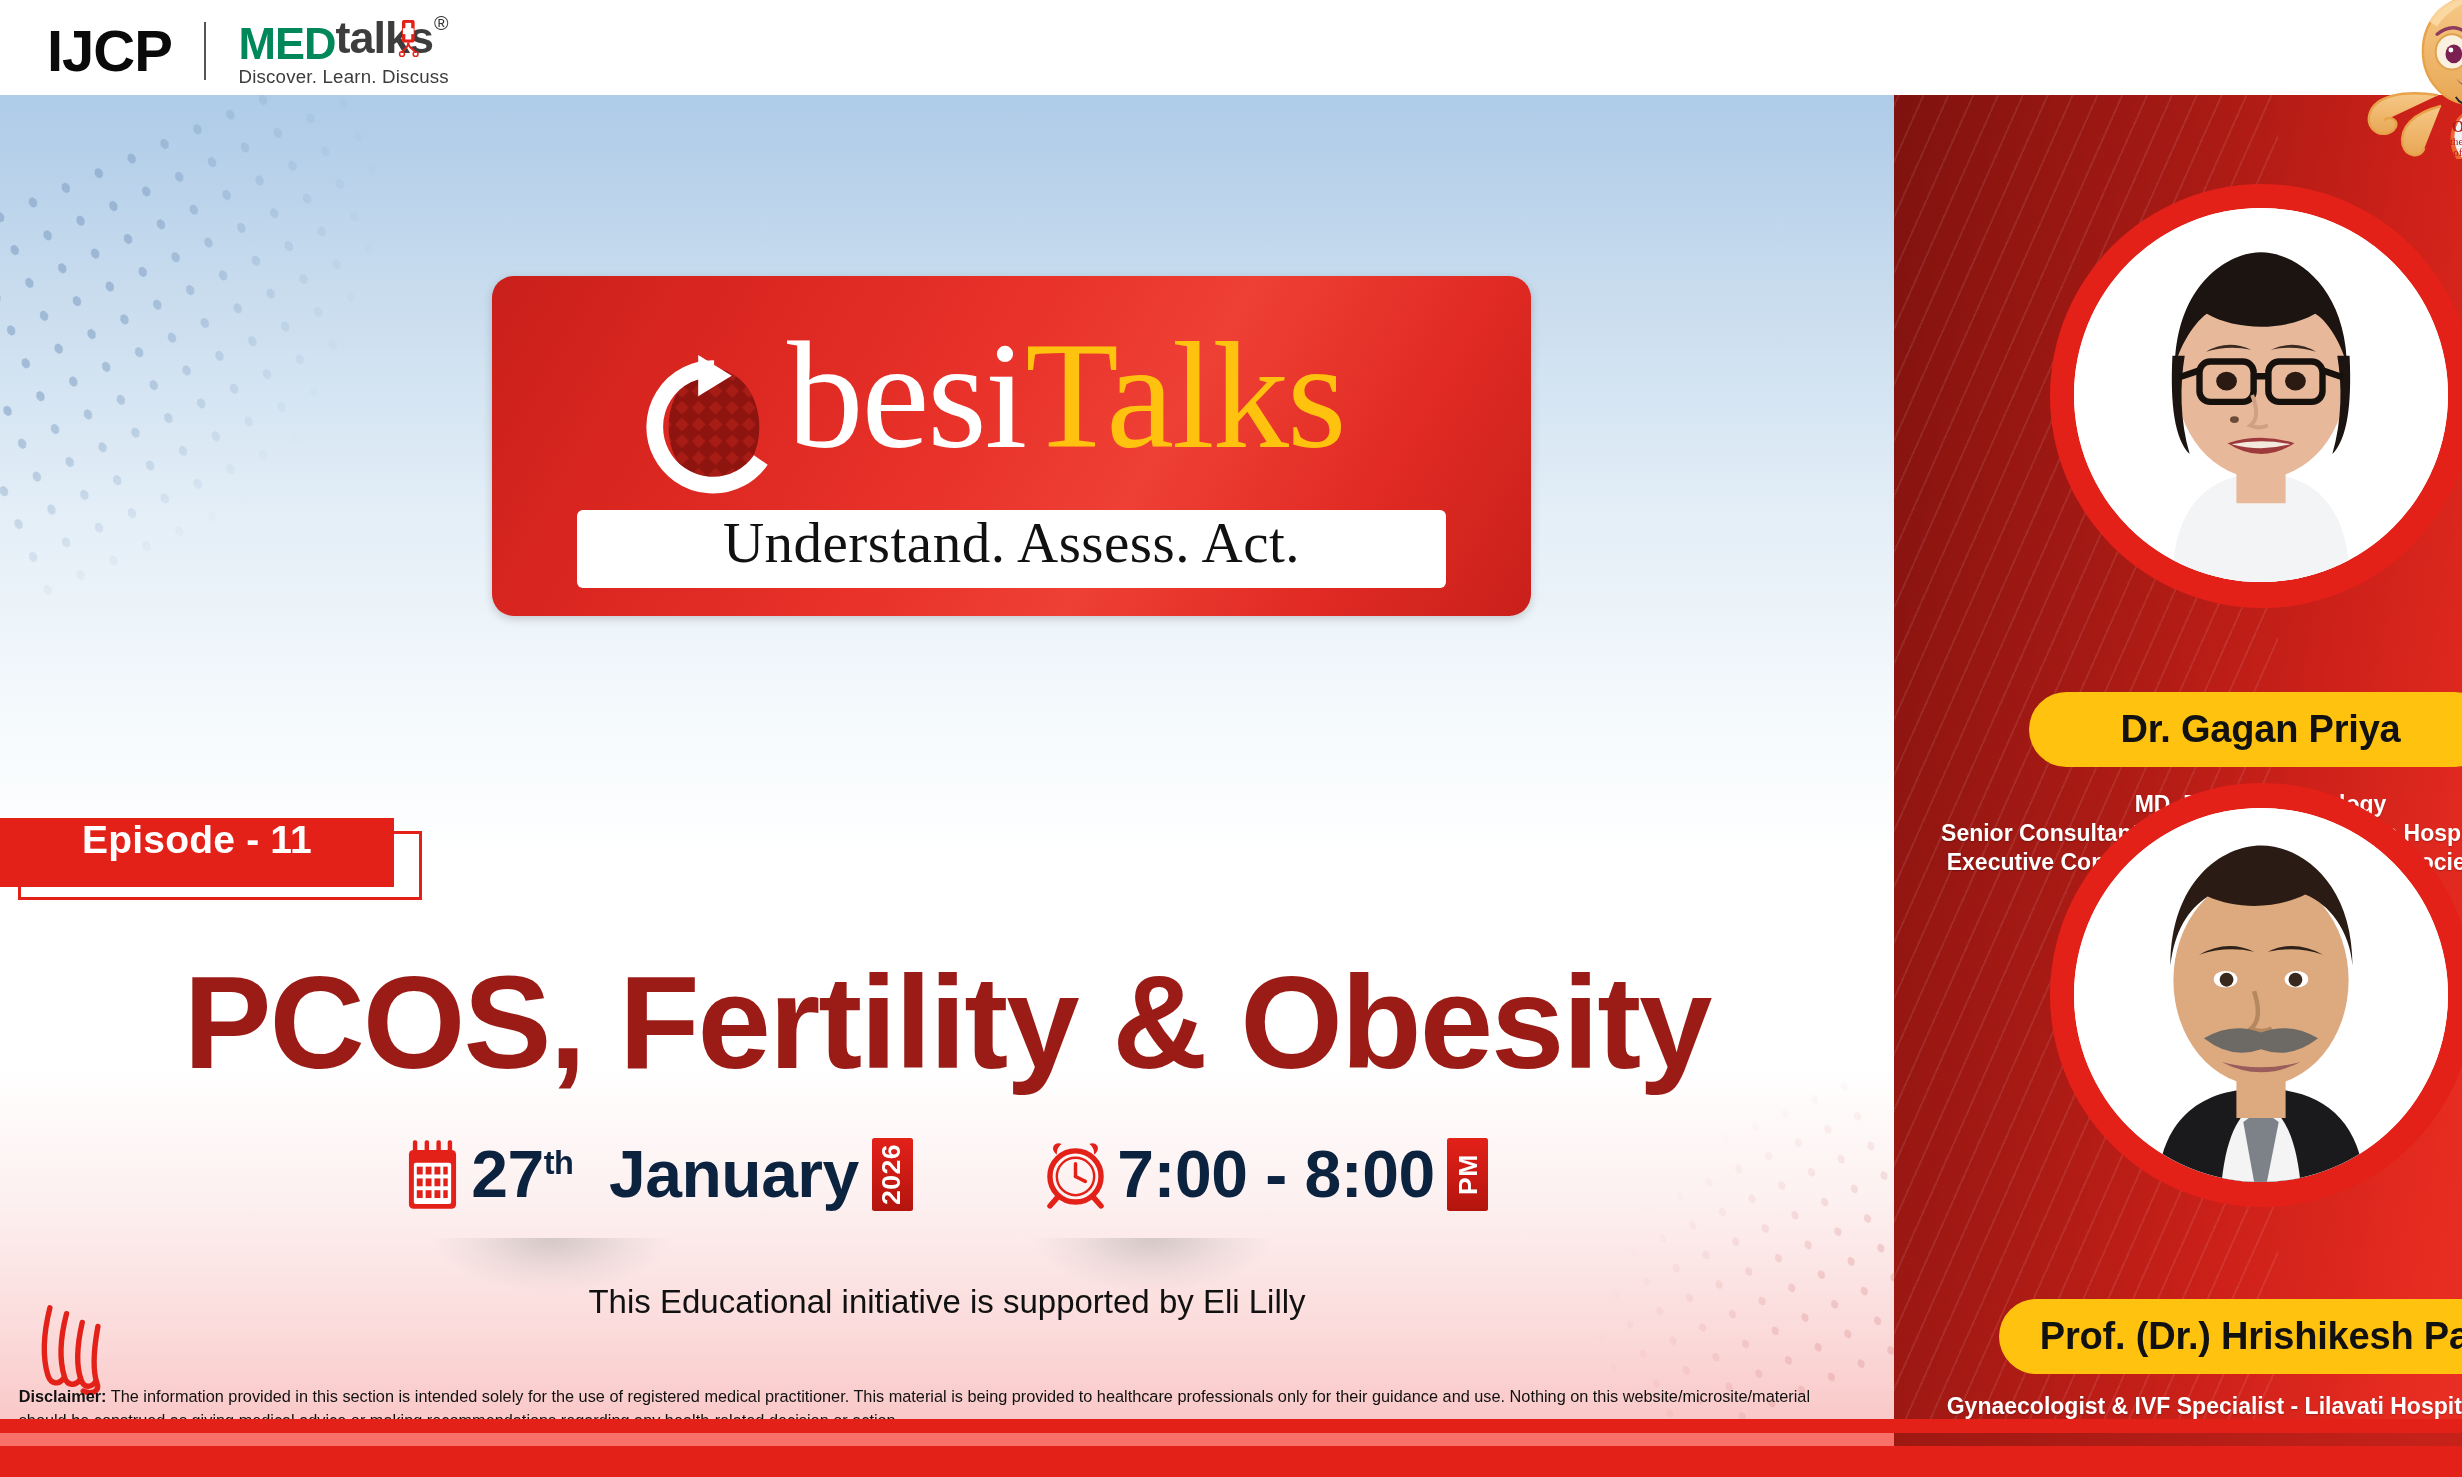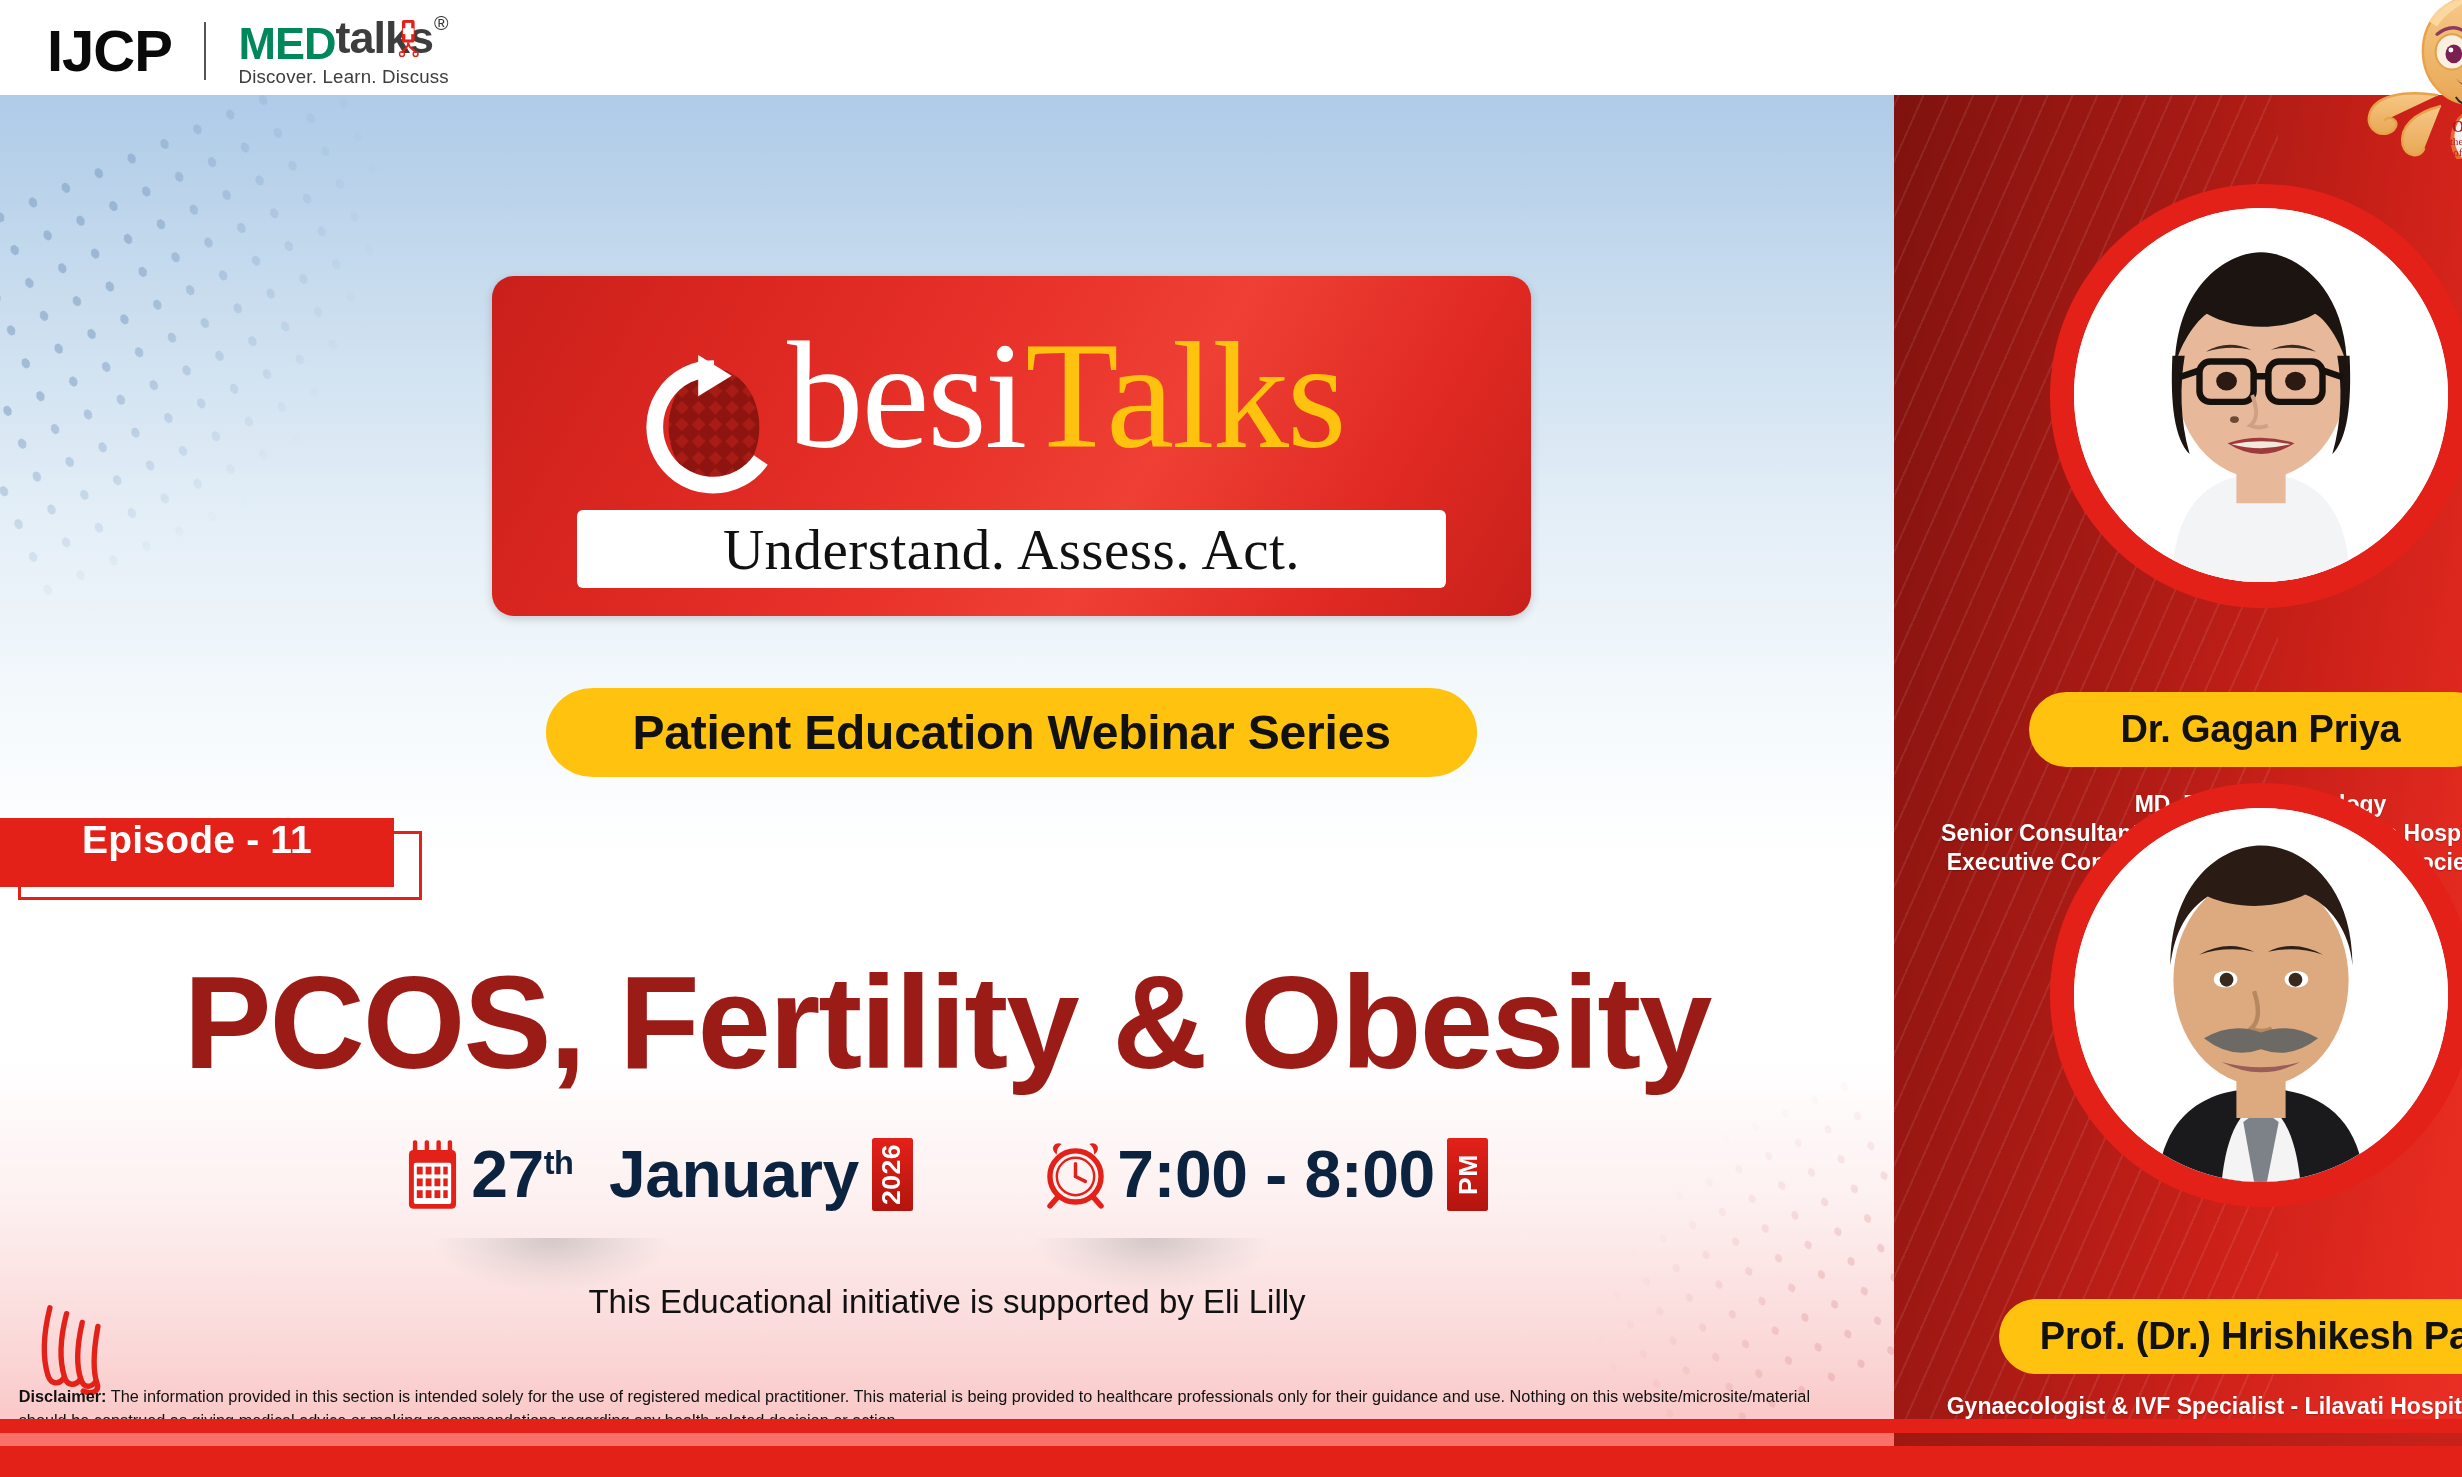--- a/index.html
+++ b/index.html
@@ -46,21 +46,21 @@
              border-radius:21.7px; overflow:hidden;
              background:linear-gradient(120deg,#c9201b 0%, #d9251f 18%, #e8322a 45%, #ef4035 62%, #e02a23 82%, #c9201b 100%);
              box-shadow:0 3px 9.8px rgba(0,0,0,0.18); }
   .logo-word { position:absolute; left:0; right:0; top:43px; text-align:center;
                font-family:"Liberation Serif", serif; font-size:153px; line-height:1;
                letter-spacing:-2px; white-space:nowrap; }
   .lw-obesi { color:#ffffff; font-weight:normal; }
   .lw-talks { color:#FFC20E; font-weight:normal; }
   .logo-o-art { position:absolute; left:148px; top:73px; width:143px; height:148px; }
   .logo-sub { position:absolute; left:85px; right:85px; top:234px; height:78px;
-              background:#ffffff; border-radius:5.9px; display:flex; align-items:center; justify-content:center; }
+              background:#ffffff; border-radius:5.9px; display:flex; align-items:flex-start; justify-content:center; }
   .logo-sub span { font-family:"Liberation Serif", serif; font-size:57px; color:#111; letter-spacing:0.5px; white-space:nowrap;}
 
   
   .pill-series { position:absolute; left:546px; top:593px; width:931px; height:89px;
                  background:#FFC20E; border-radius:47px/44px;
                  display:flex; align-items:center; justify-content:center; }
   .pill-series span { font-size:48px; font-weight:bold; color:#111; white-space:nowrap; letter-spacing:-0.2px;}
 
   
   .ep-wrap { position:absolute; left:0px; top:723px; width:428px; height:83px; }
@@ -184,23 +184,20 @@
         </defs>
         <ellipse cx="150" cy="158" rx="92" ry="118" fill="url(#diamonds)"></ellipse>
         <path d="M150 40 A118 118 0 1 0 245 225" stroke="#ffffff" stroke-width="34" fill="none" stroke-linecap="butt"></path>
         <path d="M118 12 L118 96 L186 54 Z" fill="#ffffff"></path>
       </svg>
       <div class="logo-sub">
         <span>Understand. Assess. Act.</span>
       </div>
     </div>
 
-    <div class="pill-series">
-      <span>Patient Education Webinar Series</span>
-    </div>
 
     <div class="ep-wrap">
       <div class="ep-frame"></div>
       <div class="ep-box">
         <span>Episode - 11</span>
       </div>
     </div>
 
     <div class="maintitle">PCOS, Fertility &amp; Obesity</div>
 

